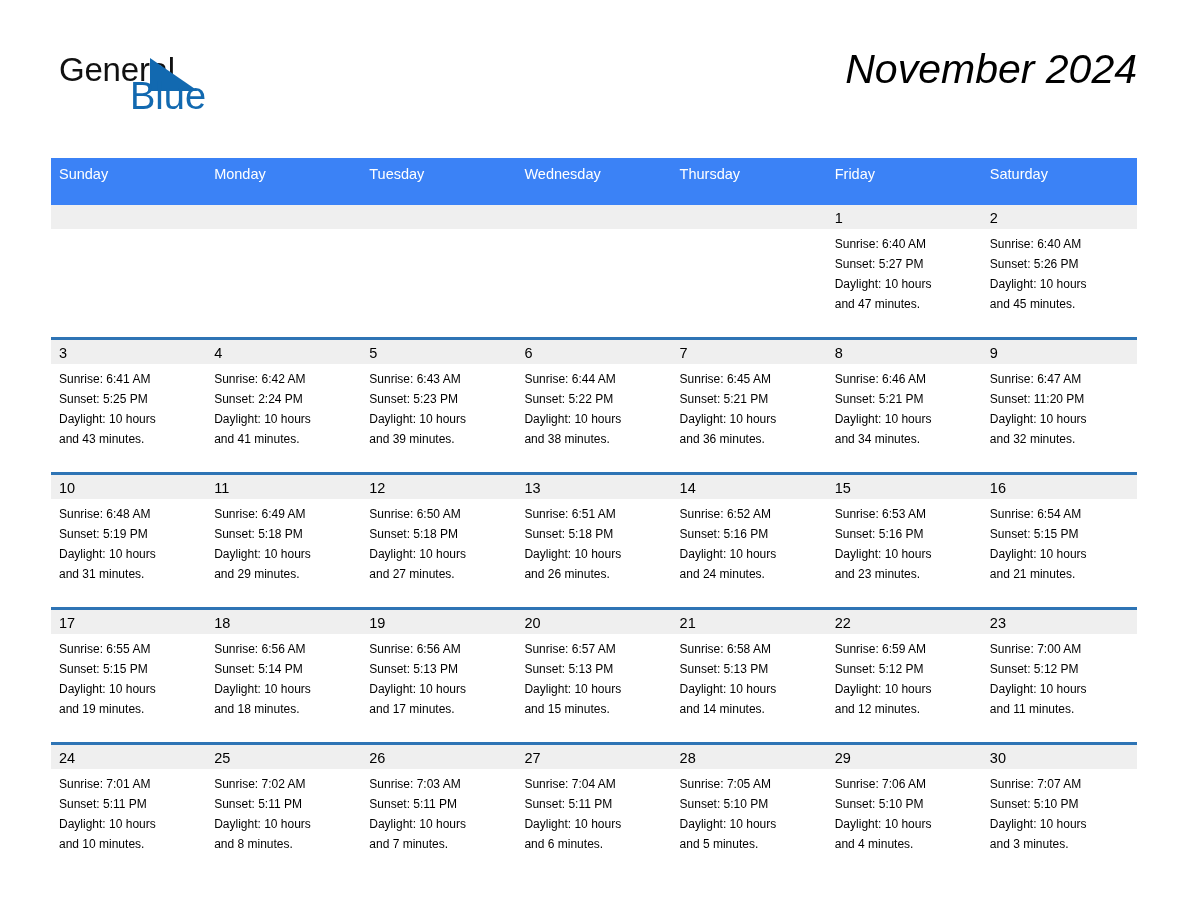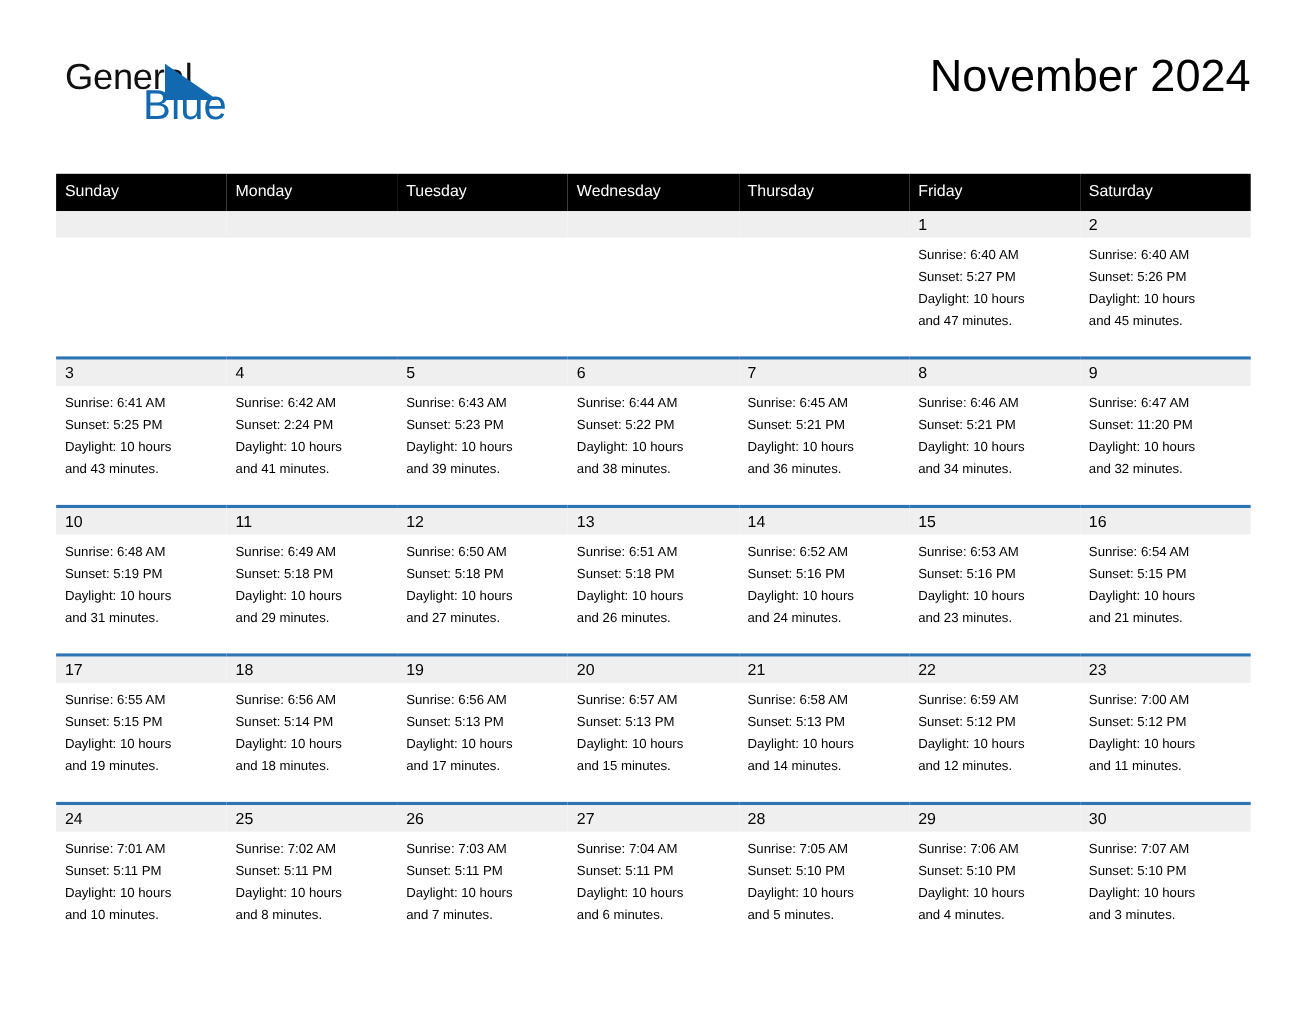--- a/index.html
+++ b/index.html
@@ -63,20 +63,21 @@
     color: #1269b0;
     line-height: 36px;
     white-space: nowrap;
   }
 
   .title-block {
     position: absolute;
     right: 51px;
     top: 44px;
     text-align: right;
+    font-style: italic;
   }
   .month-title {
     font-size: 41px;
     font-weight: normal;
     color: #000000;
     line-height: 50px;
     white-space: nowrap;
   }
   .location {
     font-size: 25px;
@@ -90,26 +91,26 @@
   
   .calendar {
     position: absolute;
     left: 51px;
     top: 158px;
     width: 1086px;
     border-collapse: collapse;
     table-layout: fixed;
   }
   .calendar th {
-    background: #000000;
+    background: #3b82f6;
     color: #ffffff;
     font-size: 14.5px;
     font-weight: normal;
     text-align: left;
-    padding: 6px 0 8px 8px;
+    padding: 6px 0 21px 8px;
     height: 20px;
     vertical-align: middle;
   }
   .calendar col {
     width: 155.14px;
   }
   .week-row td {
     padding: 0;
     vertical-align: top;
     border-top: 3px solid #2e74b5;

